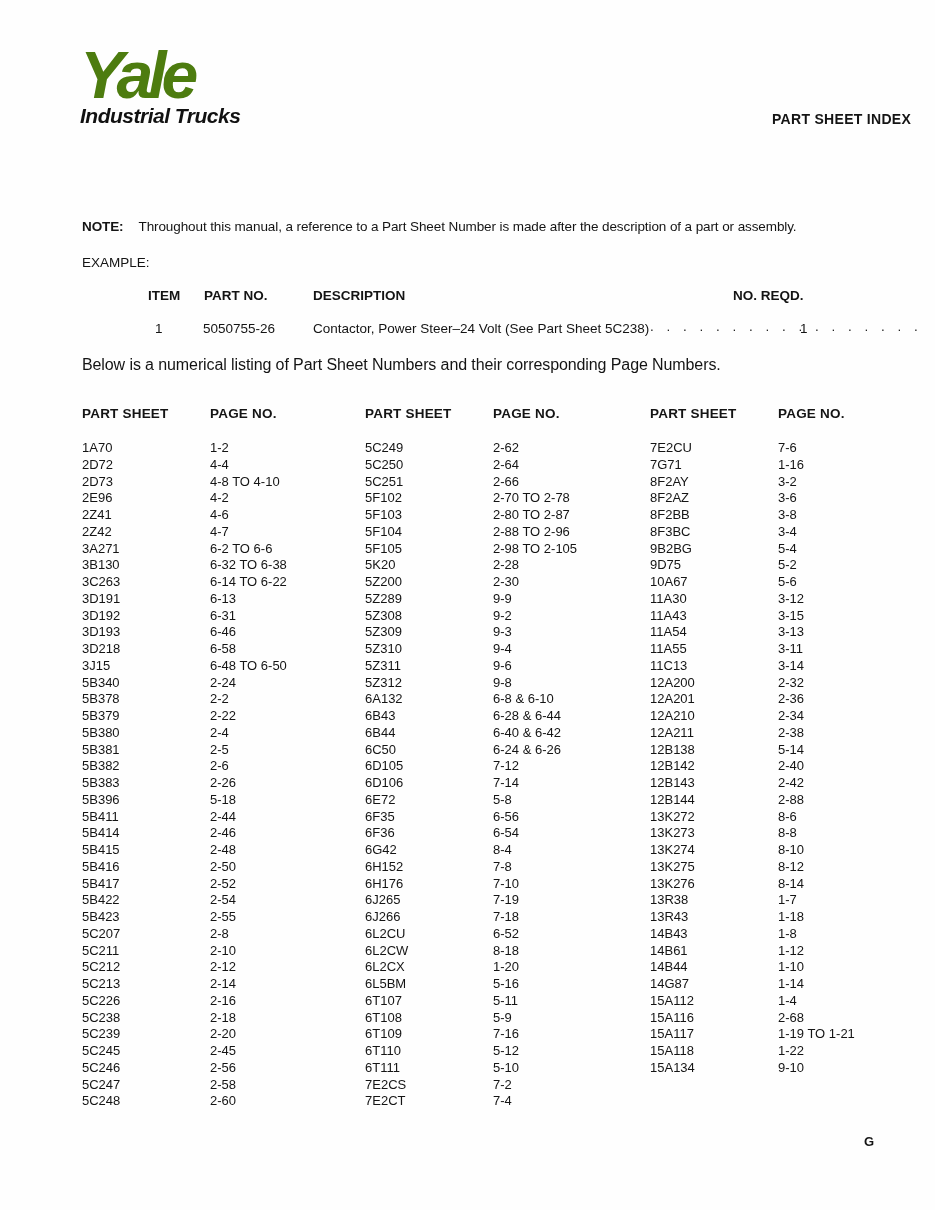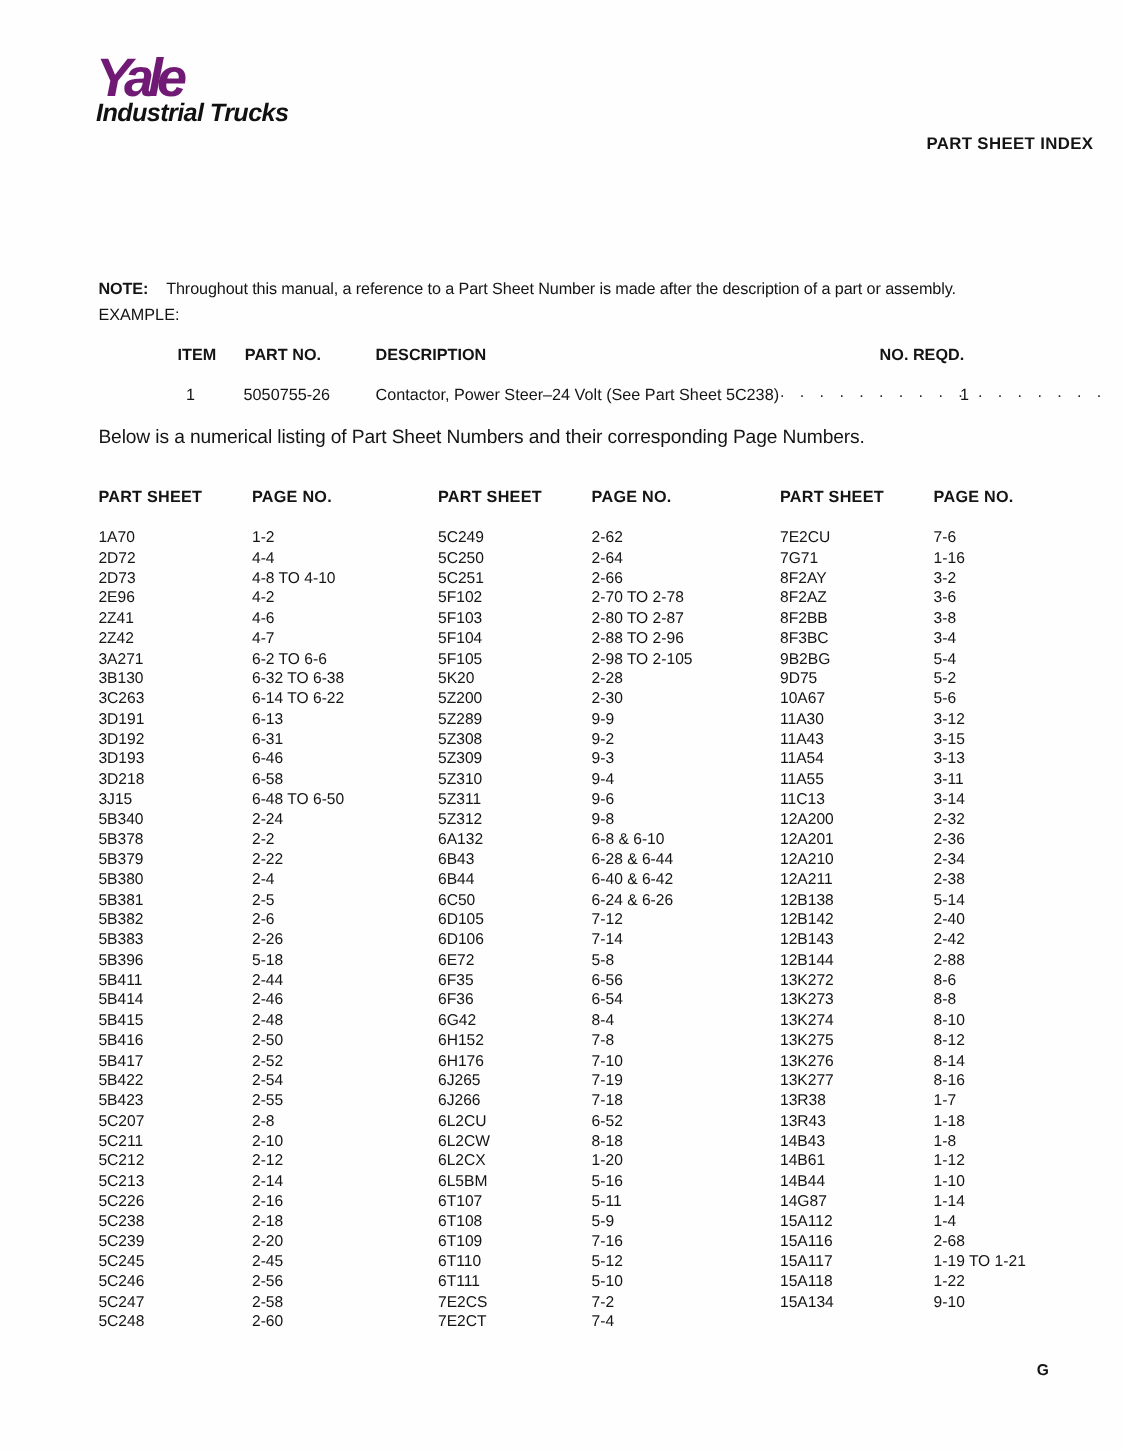--- a/index.html
+++ b/index.html
@@ -8,43 +8,43 @@
     width:935px;height:1210px;
     margin:0 auto;
     background:#fefefe;
     color:#141414;
     font-family:"Liberation Sans", sans-serif;
     overflow:hidden;
   }
   
   .logo{position:absolute;left:80px;top:42px;}
   .brand{
-    font-size:45px;
+    font-size:66px;
     font-weight:bold;
     font-style:italic;
     letter-spacing:-5px;
     line-height:1;
-    color:#701a75;
+    color:#4d7c0f;
   }
   .brandsub{
     font-size:21px;
     font-weight:bold;
     font-style:italic;
     letter-spacing:-0.5px;
     margin-top:-4px;
     color:#111;
   }
   
   .sheet-title{
     position:absolute;left:772px;top:111px;
     font-size:14px;font-weight:bold;letter-spacing:0.3px;
   }
   
   .note{
-    position:absolute;left:82px;top:233px;width:790px;
+    position:absolute;left:82px;top:219px;width:790px;
     font-size:13.5px;letter-spacing:-0.1px;margin:0;
   }
   .note b{padding-right:15px;}
   .example-label{
     position:absolute;left:82px;top:255px;
     font-size:13.5px;
   }
   .ex-abs{position:absolute;font-size:13.5px;white-space:nowrap;}
   .ex-head{font-weight:bold;}
   .x-item-h{left:148px;top:288px;}
@@ -556,24 +556,20 @@
         </div>
         <div class="irow">
           <span class="part">13K275</span>
           <span class="pageno">8-12</span>
         </div>
         <div class="irow">
           <span class="part">13K276</span>
           <span class="pageno">8-14</span>
         </div>
         <div class="irow">
-          <span class="part">13K277</span>
-          <span class="pageno">8-16</span>
-        </div>
-        <div class="irow">
           <span class="part">13R38</span>
           <span class="pageno">1-7</span>
         </div>
         <div class="irow">
           <span class="part">13R43</span>
           <span class="pageno">1-18</span>
         </div>
         <div class="irow">
           <span class="part">14B43</span>
           <span class="pageno">1-8</span>

